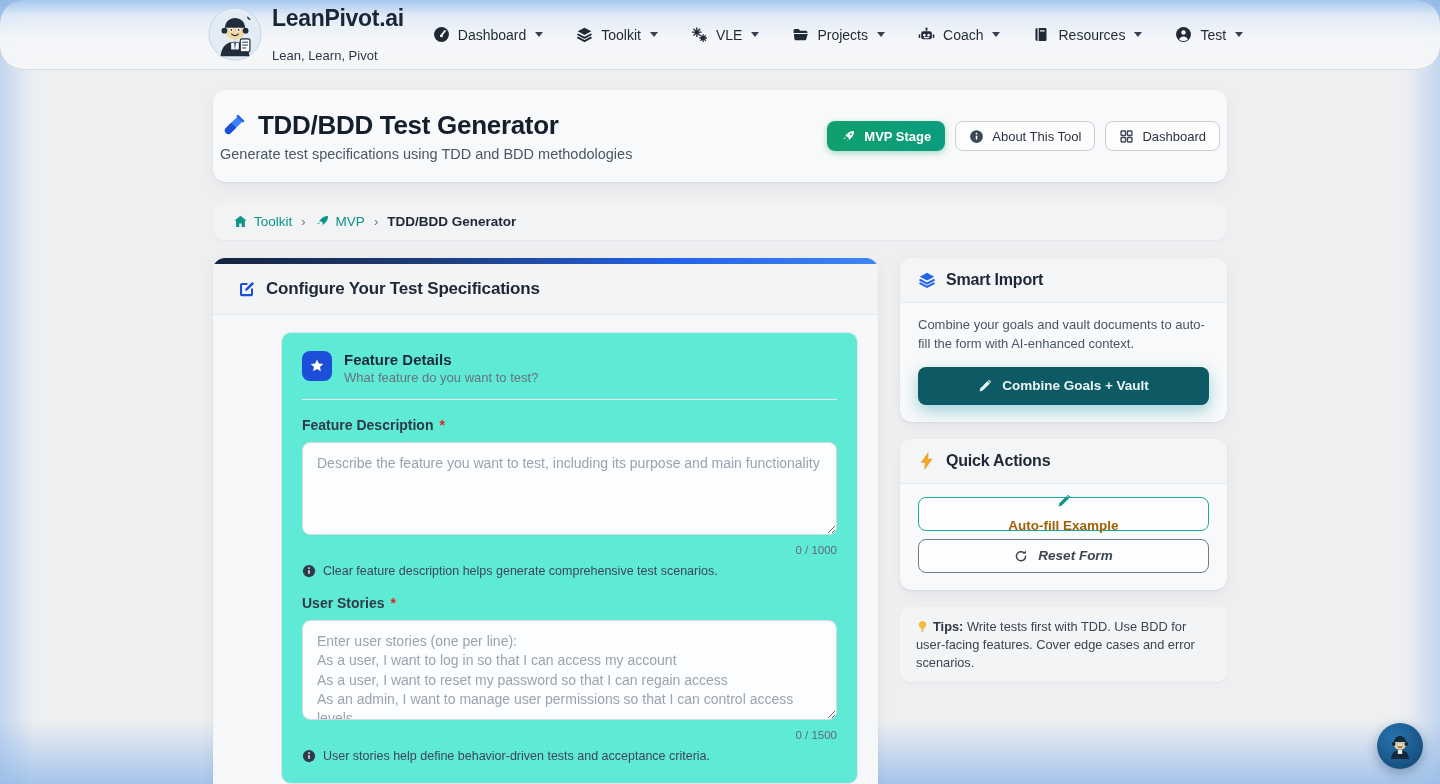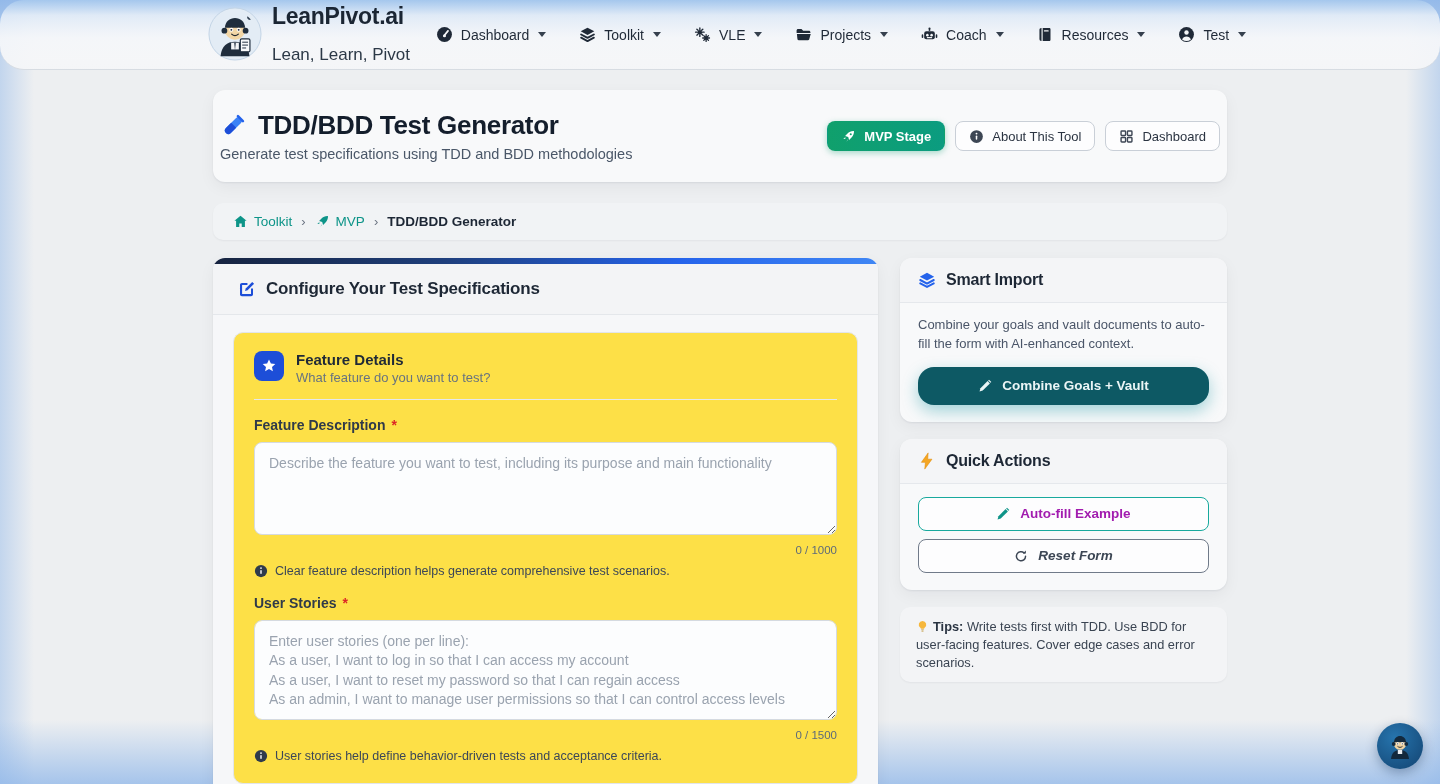--- a/index.html
+++ b/index.html
@@ -23,21 +23,21 @@
   .topbar {
     position:relative; height:70px; display:flex; align-items:center;
     padding:0 48px 0 60px;
     background:linear-gradient(180deg, rgba(167,201,238,.85) 0%, rgba(240,245,250,.75) 22%, rgba(247,248,250,.92) 55%, rgba(245,246,248,.95) 100%);
     border-bottom:1px solid #d7dce2;
     border-radius:24px;
   }
   .brand { display:flex; align-items:center; gap:10px; margin-left:148px; cursor:pointer; }
   .mascot { width:54px; height:54px; display:block; }
   .brand-title { font-size:23px; font-weight:700; color:#1b2634; letter-spacing:-.3px; line-height:1.05; }
-  .brand-tagline { font-size:17px; color:#2c3947; margin-top:17px; }
+  .brand-tagline { font-size:13px; color:#2c3947; margin-top:17px; }
   .menu { flex:1; display:flex; justify-content:center; align-items:center; gap:33px; margin-right:120px; }
   .menu-item { display:flex; align-items:center; gap:8px; font-size:14px; color:#1f2937; cursor:pointer; white-space:nowrap; }
   .menu-item .mi { width:17px; height:17px; display:inline-flex; color:#1f2937; }
   .mi svg { width:100%; height:100%; }
   .caret { width:0; height:0; border-left:4px solid transparent; border-right:4px solid transparent; border-top:5px solid #36404e; margin-left:1px; }
 
   
   .content { width:1014px; margin:20px auto 0; }
   .card {
     background:#f8f9fa; border-radius:12px;
@@ -77,21 +77,21 @@
 
   
   .main-card { width:665px; border-radius:12px; overflow:hidden; background:#f6f7f9; padding-bottom:0; height:600px; }
   .grad-top { height:6px; background:linear-gradient(90deg,#16233f 0%,#1e3f7d 35%,#2563eb 70%,#3f86f4 100%); }
   .card-head { display:flex; align-items:center; gap:10px; padding:15px 24px; background:#f3f4f6; border-bottom:1px solid #e4e7eb; }
   .card-head .hicon { width:19px; height:19px; display:inline-flex; color:#1d4ed8; }
   .hicon svg { width:100%; height:100%; }
   .card-head h2 { font-size:17px; font-weight:700; color:#1d2735; letter-spacing:-.2px; }
   .card-body { padding:17px 20px 0; }
 
-  .inner-card { background:#fde047; border:1px solid #e2e5ea; border-radius:10px; padding:18px 20px 20px; }
+  .inner-card { background:#5eead4; border:1px solid #e2e5ea; border-radius:10px; padding:18px 20px 20px;margin-left:48px; }
   .sec-head { display:flex; align-items:flex-start; gap:12px; padding-bottom:14px; border-bottom:1px solid #e5e8ec; }
   .star-box { width:30px; height:30px; border-radius:8px; background:#1d4ed8; display:flex; align-items:center; justify-content:center; flex:0 0 auto; }
   .star-box svg { width:16px; height:16px; }
   .sec-title { font-size:15px; font-weight:700; color:#1f2937; }
   .sec-sub { font-size:13px; color:#68737f; margin-top:2px; }
 
   .field-label { display:flex; gap:6px; font-size:14px; font-weight:700; color:#2f3a49; margin:17px 0 9px; }
   .req { color:#dc2626; font-weight:700; }
   textarea {
     width:100%; border:1px solid #d5dae0; border-radius:8px; background:#fcfdfe;
@@ -109,32 +109,32 @@
   
   .sidebar { width:327px; display:flex; flex-direction:column; gap:17px; }
   .side-card { border-radius:12px; background:#f8f9fa; box-shadow:0 1px 2px rgba(15,25,45,.07), 0 5px 16px rgba(15,25,45,.05); overflow:hidden; }
   .side-head { display:flex; align-items:center; gap:10px; padding:13px 18px; background:#f4f5f7; border-bottom:1px solid #e5e8ec; }
   .side-head .sicon { width:18px; height:18px; display:inline-flex; }
   .sicon svg { width:100%; height:100%; }
   .side-head h3 { font-size:16px; font-weight:600; color:#1d2735; letter-spacing:-.2px; }
   .side-body { padding:13px 18px 17px; }
   .side-desc { font-size:13px; line-height:1.45; color:#4a5568; }
   .btn-combine {
-    margin-top:13px; width:100%; height:38px; border:none; border-radius:16px; cursor:pointer;
+    margin-top:13px; width:100%; height:38px; border:none; border-radius:8px; cursor:pointer;
     background:#0d5964; color:#eaf5f6; font-size:13.5px; font-weight:600; font-family:inherit;
     display:flex; align-items:center; justify-content:center; gap:10px;
     box-shadow:0 6px 16px rgba(19,148,160,.38);
   }
   .btn-combine .bicon, .side-btn .bicon { width:14px; height:14px; display:inline-flex; }
   .side-btn {
     width:100%; height:34px; border-radius:8px; cursor:pointer; background:#fdfdfe;
     font-size:13.5px; font-weight:600; font-family:inherit;
     display:flex; align-items:center; justify-content:center; gap:10px;
   }
-  .btn-autofill { border:1.5px solid #18a99d; color:#a21caf; }
+  .btn-autofill { border:1.5px solid #18a99d; color:#a16207;flex-direction:column; }
   .btn-reset { border:1.5px solid #707a89; color:#3c4654; margin-top:8px;font-style:italic; }
   .lib-body { height:24px; }
   .tips-card { border-radius:10px; background:#f3f4f6; padding:11px 16px; font-size:12.8px; line-height:1.4; color:#3a4452;
     box-shadow:0 1px 2px rgba(15,25,45,.05); }
   .tips-card .sicon { width:13px; height:13px; display:inline-flex; vertical-align:-2px; margin-right:4px; }
   .tips-label { font-weight:700; color:#2a3442; }
 
   
   .chat-fab {
     position:absolute; right:17px; bottom:15px; width:46px; height:46px; border-radius:50%;

